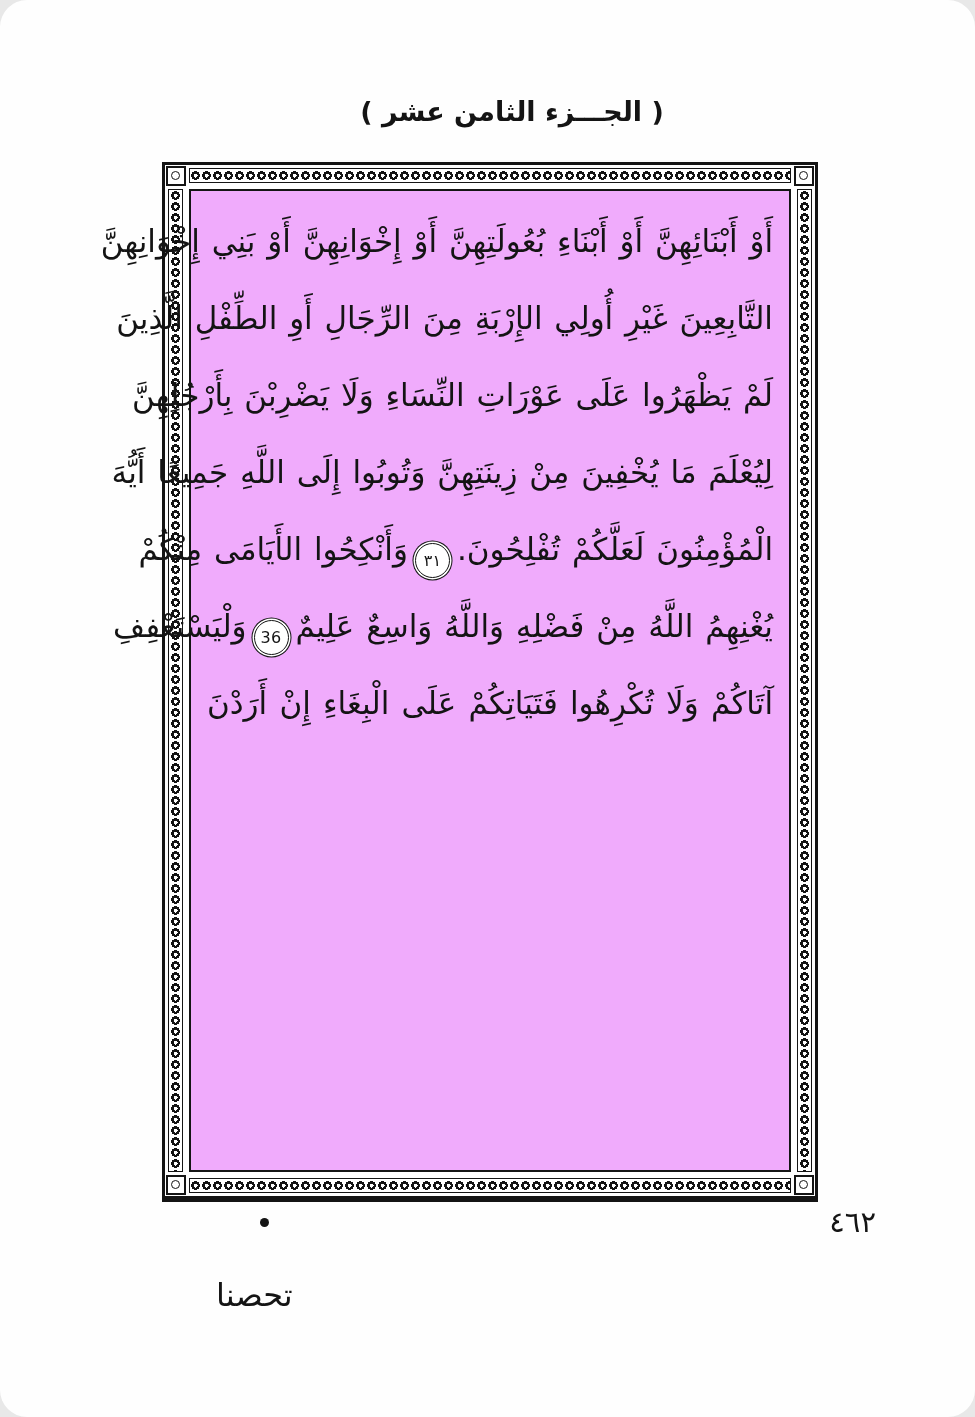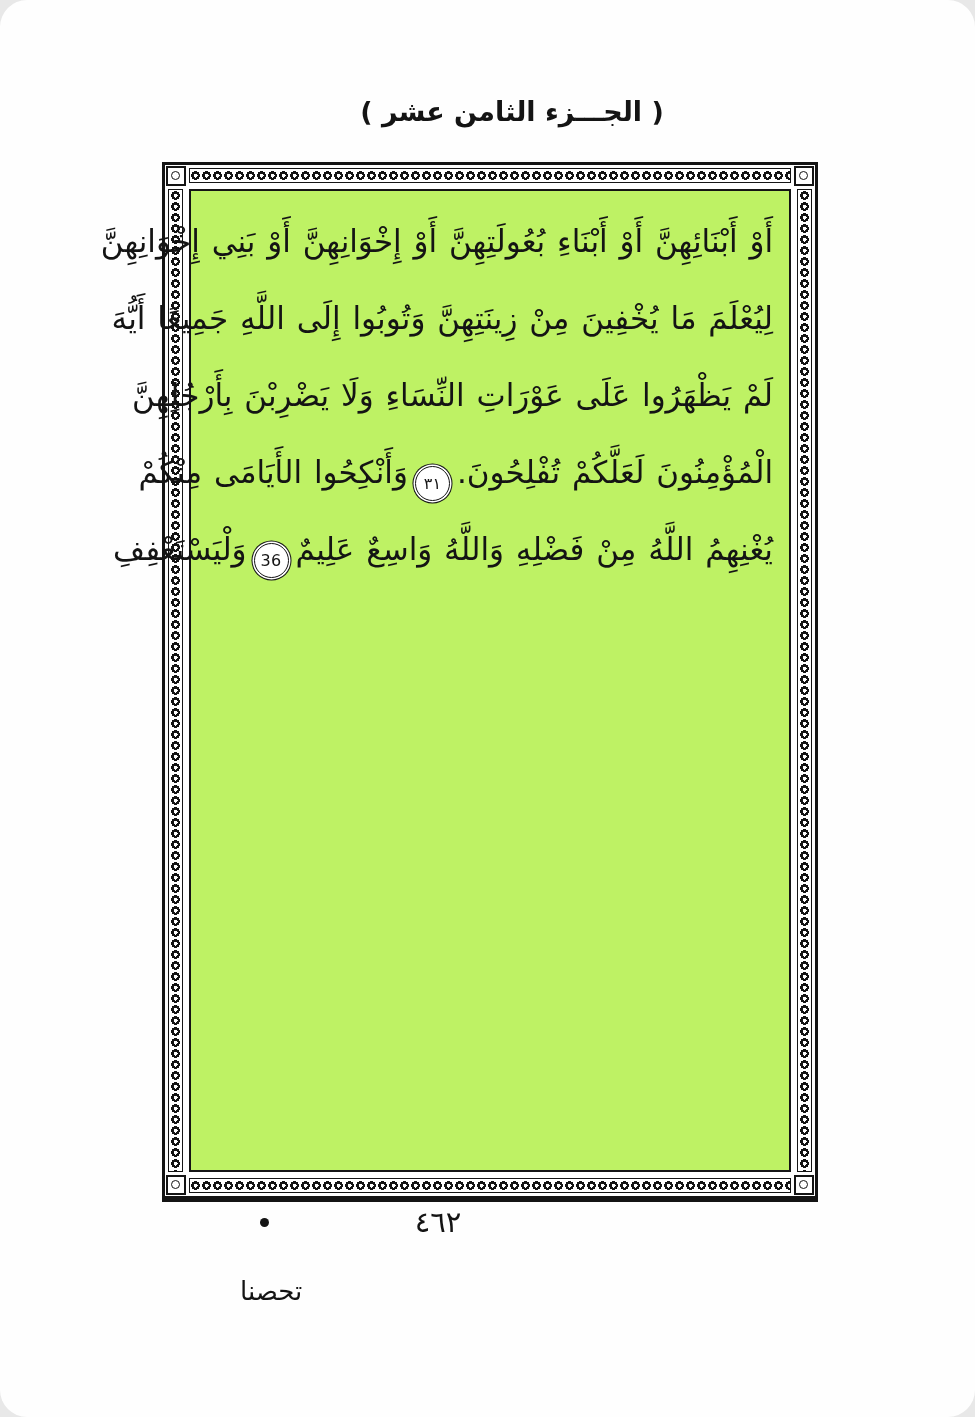--- a/index.html
+++ b/index.html
@@ -58,21 +58,21 @@
     content:"";position:absolute;left:50%;top:50%;
     width:7px;height:7px;margin:-5px 0 0 -5px;
     border:1.5px solid #141414;border-radius:50%;
   }
   .c-tl{top:1px;left:1px;}  .c-tr{top:1px;right:1px;}
   .c-bl{bottom:1px;left:1px;} .c-br{bottom:1px;right:1px;}
   .inner{
     position:absolute;inset:24px;
     box-sizing:border-box;
     border:2.5px solid #141414;
-    background:#bef264;
+    background:#f0abfc;
   }
   
   .text-block{
     position:absolute;inset:0;
     padding:12px 16px 0 16px;
     direction:rtl;
   }
   .qline{
     font-size:31px;
     line-height:77px;
@@ -95,35 +95,35 @@
     font-size:16px;
     vertical-align:-6px;
     margin:8px 7px;
     text-align-last:center;
     background:#fff;
   }
   
   .page-number{
     position:absolute;
     top:1205px;left:0;width:876px;
-    text-align:center;
+    text-align:right;
     font-size:29px;
     direction:rtl;
   }
   .stray-dot{
     position:absolute;
     left:260px;top:1218px;
     width:9px;height:9px;
     border-radius:50%;
     background:#141414;
   }
   .catchword{
     position:absolute;
-    left:240px;top:1276px;
-    font-size:26px;
+    left:216px;top:1276px;
+    font-size:32px;
     direction:rtl;
   }
 </style>
 </head>
 <body>
 
 <div class="page">
 
   <div class="juz-header">( الجـــزء الثامن عشر )</div>
 
@@ -133,24 +133,26 @@
     <div class="band band-v band-left"></div>
     <div class="band band-v band-right"></div>
     <div class="corner c-tl"></div>
     <div class="corner c-tr"></div>
     <div class="corner c-bl"></div>
     <div class="corner c-br"></div>
 
     <div class="inner">
       <div class="text-block" id="text-block">
           <div class="qline"><span>أَوْ أَبْنَائِهِنَّ أَوْ أَبْنَاءِ بُعُولَتِهِنَّ أَوْ إِخْوَانِهِنَّ أَوْ بَنِي إِخْوَانِهِنَّ</span></div>
+          <div class="qline"><span>التَّابِعِينَ غَيْرِ أُولِي الإِرْبَةِ مِنَ الرِّجَالِ أَوِ الطِّفْلِ الَّذِينَ</span></div>
+          <div class="qline"><span>لَمْ يَظْهَرُوا عَلَى عَوْرَاتِ النِّسَاءِ وَلَا يَضْرِبْنَ بِأَرْجُلِهِنَّ</span></div>
           <div class="qline"><span>لِيُعْلَمَ مَا يُخْفِينَ مِنْ زِينَتِهِنَّ وَتُوبُوا إِلَى اللَّهِ جَمِيعًا أَيُّهَ</span></div>
-          <div class="qline"><span>لَمْ يَظْهَرُوا عَلَى عَوْرَاتِ النِّسَاءِ وَلَا يَضْرِبْنَ بِأَرْجُلِهِنَّ</span></div>
           <div class="qline"><span>الْمُؤْمِنُونَ لَعَلَّكُمْ تُفْلِحُونَ.</span><span class="aya">٣١</span><span>وَأَنْكِحُوا الأَيَامَى مِنْكُمْ</span></div>
           <div class="qline"><span>يُغْنِهِمُ اللَّهُ مِنْ فَضْلِهِ وَاللَّهُ وَاسِعٌ عَلِيمٌ</span><span class="aya">36</span><span>وَلْيَسْتَعْفِفِ</span></div>
+          <div class="qline"><span>آتَاكُمْ وَلَا تُكْرِهُوا فَتَيَاتِكُمْ عَلَى الْبِغَاءِ إِنْ أَرَدْنَ</span></div>
         </div>
     </div>
   </div>
 
   <div class="page-number">٤٦٢</div>
 
   <div class="stray-dot"></div>
 
   <div class="catchword">تحصنا</div>
 

